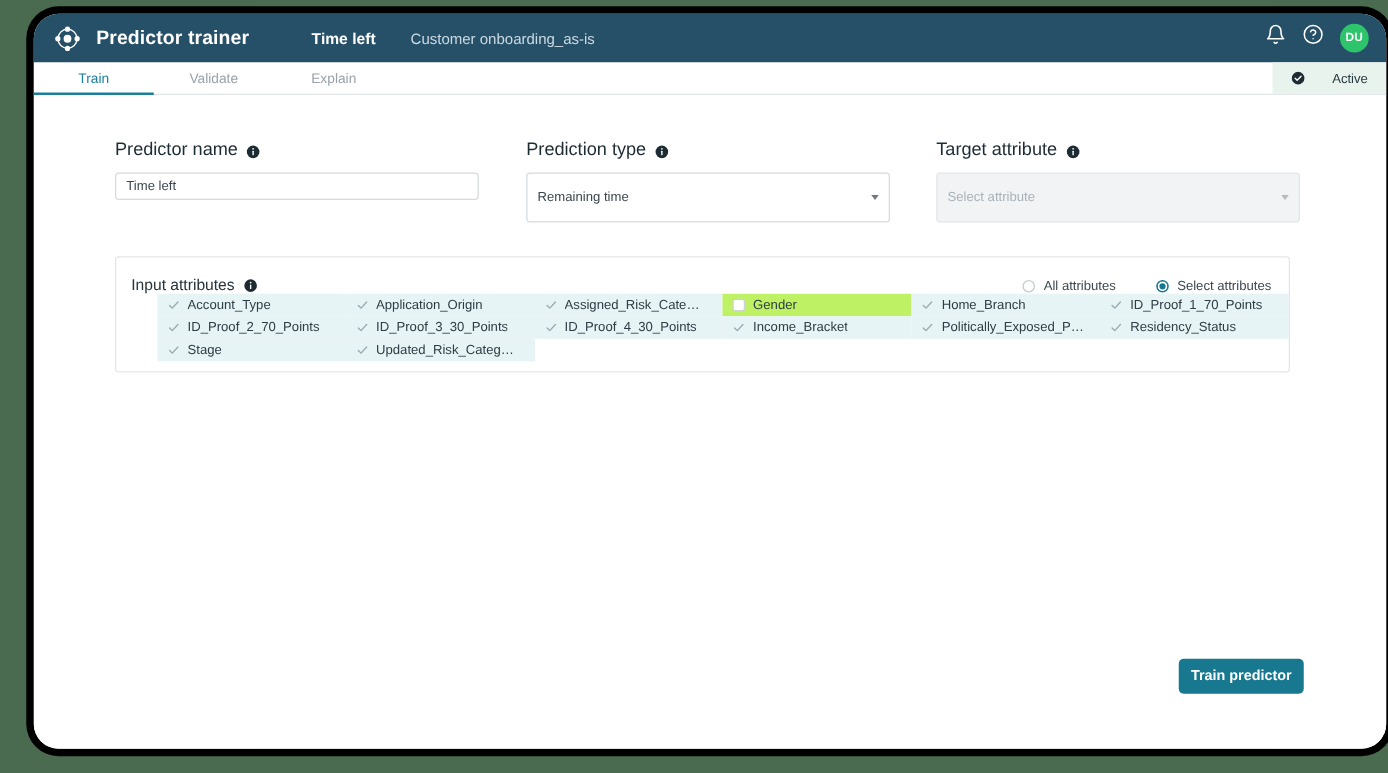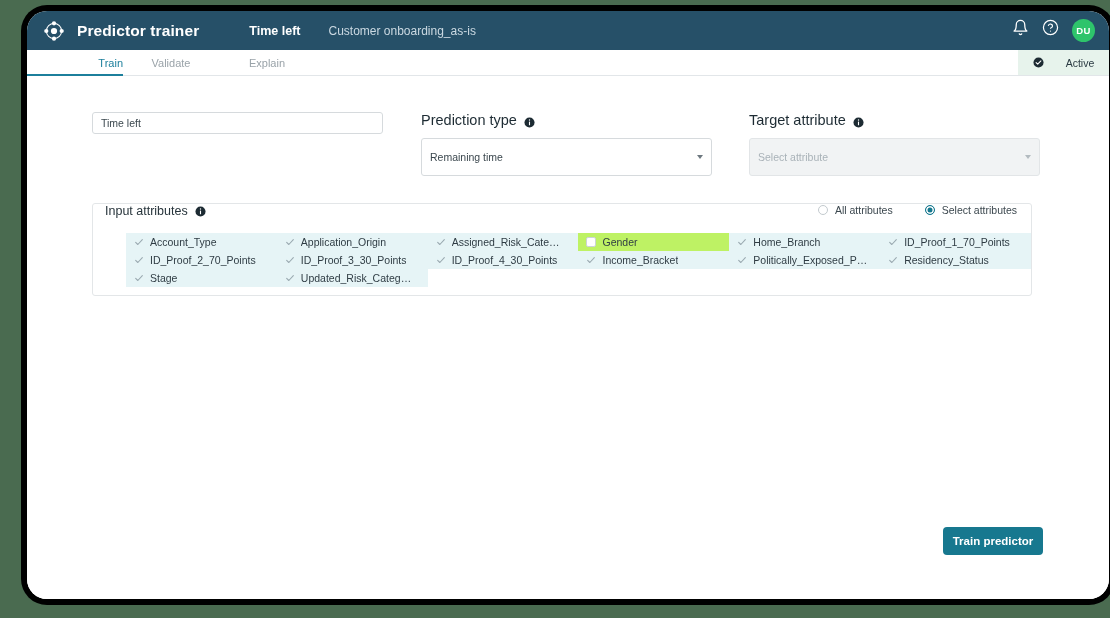--- a/index.html
+++ b/index.html
@@ -93,21 +93,21 @@
   .tab {
     width: 96px;
     display: flex;
     align-items: center;
     justify-content: center;
     font-size: 11px;
     color: #9aa3a9;
     cursor: pointer;
     position: relative;
   }
-  .tab.active { color: #1c7f9c; justify-content: flex-end; }
+  .tab.active { color: #1c7f9c; }
   .tab.active:after {
     content: "";
     position: absolute;
     left: 0; right: 0; bottom: -1px;
     height: 2px;
     background: #1c7f9c;
   }
   .status-badge {
     margin-left: auto;
     width: 91px;
@@ -154,27 +154,27 @@
     border-radius: 3px;
     background: #ffffff;
     font-family: "Liberation Sans", sans-serif;
     font-size: 10.5px;
     color: #3b474e;
     padding: 0 8px;
     outline: none;
   }
   .select-box {
     width: 100%;
-    height: 20px;
+    height: 40px;
     border: 1px solid #d6dadd;
     border-radius: 3px;
     background: #ffffff;
     font-size: 10.5px;
     color: #3b474e;
-    padding: 18px 8px;
+    padding: 0 8px;
     display: flex;
     align-items: center;
     cursor: pointer;
     position: relative;
   }
   .select-box.disabled {
     background: #f1f3f4;
     border-color: #e2e5e7;
     color: #a9b2b8;
   }
@@ -194,21 +194,21 @@
   .attr-panel {
     margin: 27px 0 0 65px;
     width: 940px;
     border: 1px solid #e3e6e8;
     border-radius: 3px;
     background: #ffffff;
   }
   .attr-head {
     height: 29px;
     display: flex;
-    align-items: flex-start;
+    align-items: flex-end;
     padding: 0 14px 0 12px;
   }
   .attr-title {
     font-size: 12.5px;
     color: #27343b;
     display: flex;
     align-items: center;
     gap: 7px;
   }
   .radio-group {
@@ -347,20 +347,30 @@
       </span>
       <span>Active</span>
     </div>
   </div>
 
   <div class="main">
 
     <div class="form-row">
 
       <div class="field predictor">
+        <div class="field-label">
+          <span>Predictor name</span>
+          <span class="info-icon">
+            <svg viewBox="0 0 24 24" width="11" height="11">
+              <circle cx="12" cy="12" r="11" fill="#1d2b33"></circle>
+              <rect x="10.8" y="10" width="2.4" height="8" rx="1.1" fill="#ffffff"></rect>
+              <circle cx="12" cy="6.6" r="1.5" fill="#ffffff"></circle>
+            </svg>
+          </span>
+        </div>
         <input class="text-input" type="text" value="Time left" style="">
       </div>
 
       <div class="field prediction">
         <div class="field-label">
           <span>Prediction type</span>
           <span class="info-icon">
             <svg viewBox="0 0 24 24" width="11" height="11">
               <circle cx="12" cy="12" r="11" fill="#1d2b33"></circle>
               <rect x="10.8" y="10" width="2.4" height="8" rx="1.1" fill="#ffffff"></rect>

